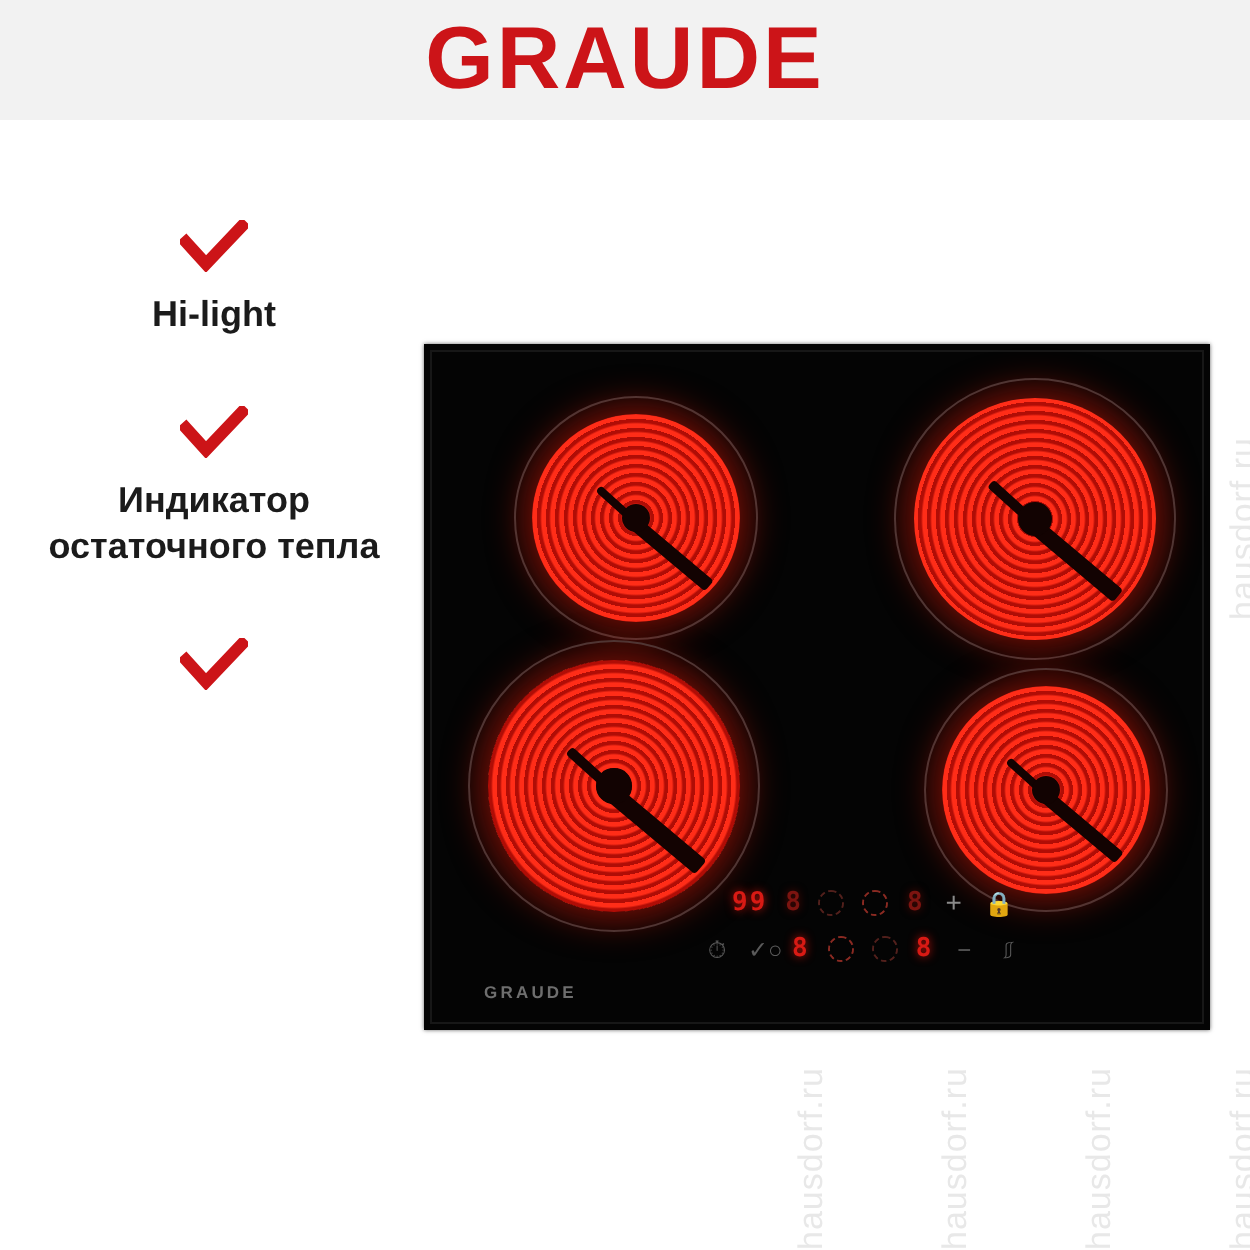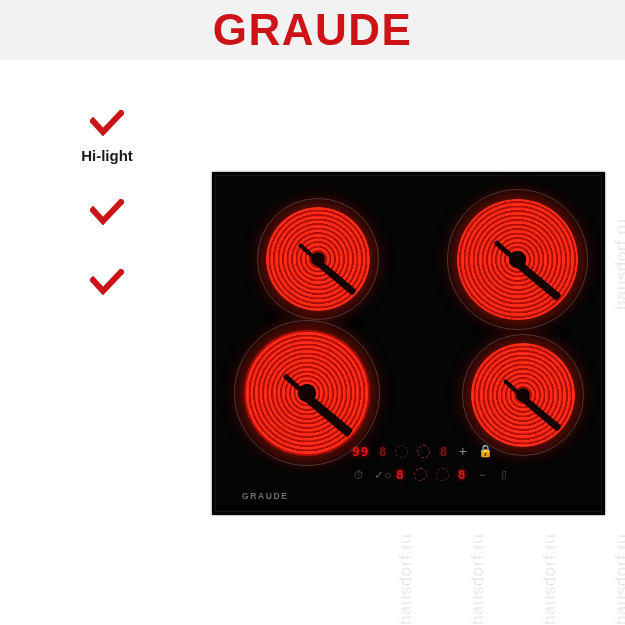--- a/index.html
+++ b/index.html
@@ -66,21 +66,21 @@
     align-items: center;
     margin-bottom: 34px;
   }
   .check-icon {
     display: block;
     width: 34px; height: 26px;
     margin-bottom: 10px;
   }
   .feature-label {
     font-family: "Liberation Sans", sans-serif;
-    font-size: 15px;
+    font-size: 18px;
     font-weight: bold;
     color: #1b1b1b;
     text-align: center;
     line-height: 1.28;
     max-width: 180px;
   }
 
   
   .cooktop {
     position: absolute;
@@ -167,21 +167,21 @@
     left: 140px; bottom: 20px;
     width: 220px; height: 54px;
   }
   .ctl-row {
     position: absolute;
     left: 0;
     display: flex;
     align-items: center;
     gap: 9px;
   }
-  .ctl-row-top { top: 3px; left: 0; }
+  .ctl-row-top { top: 3px; left: 14px; align-items: flex-end; }
   .ctl-row-bottom { top: 27px; left: 0px; }
 
   .seg {
     font-family: "DejaVu Sans Mono", monospace;
     font-size: 13px;
     font-weight: bold;
     color: #d81a14;
     text-shadow: 0 0 5px rgba(230,20,12,0.85);
     letter-spacing: 1px;
     line-height: 1;
@@ -236,20 +236,21 @@
     <svg class="check-icon" viewBox="0 0 34 26">
       <path d="M3 11 L13 22 L31 3" stroke="#cc1418" stroke-width="6" fill="none" stroke-linecap="square" stroke-linejoin="miter"></path>
     </svg>
     <div class="feature-label">Hi-light</div>
   </div>
 
   <div class="feature">
     <svg class="check-icon" viewBox="0 0 34 26">
       <path d="M3 11 L13 22 L31 3" stroke="#cc1418" stroke-width="6" fill="none" stroke-linecap="square" stroke-linejoin="miter"></path>
     </svg>
+    <div class="feature-label">Индикатор остаточного тепла</div>
   </div>
 
   <div class="feature">
     <svg class="check-icon" viewBox="0 0 34 26">
       <path d="M3 11 L13 22 L31 3" stroke="#cc1418" stroke-width="6" fill="none" stroke-linecap="square" stroke-linejoin="miter"></path>
     </svg>
   </div>
 
 </div>
 

